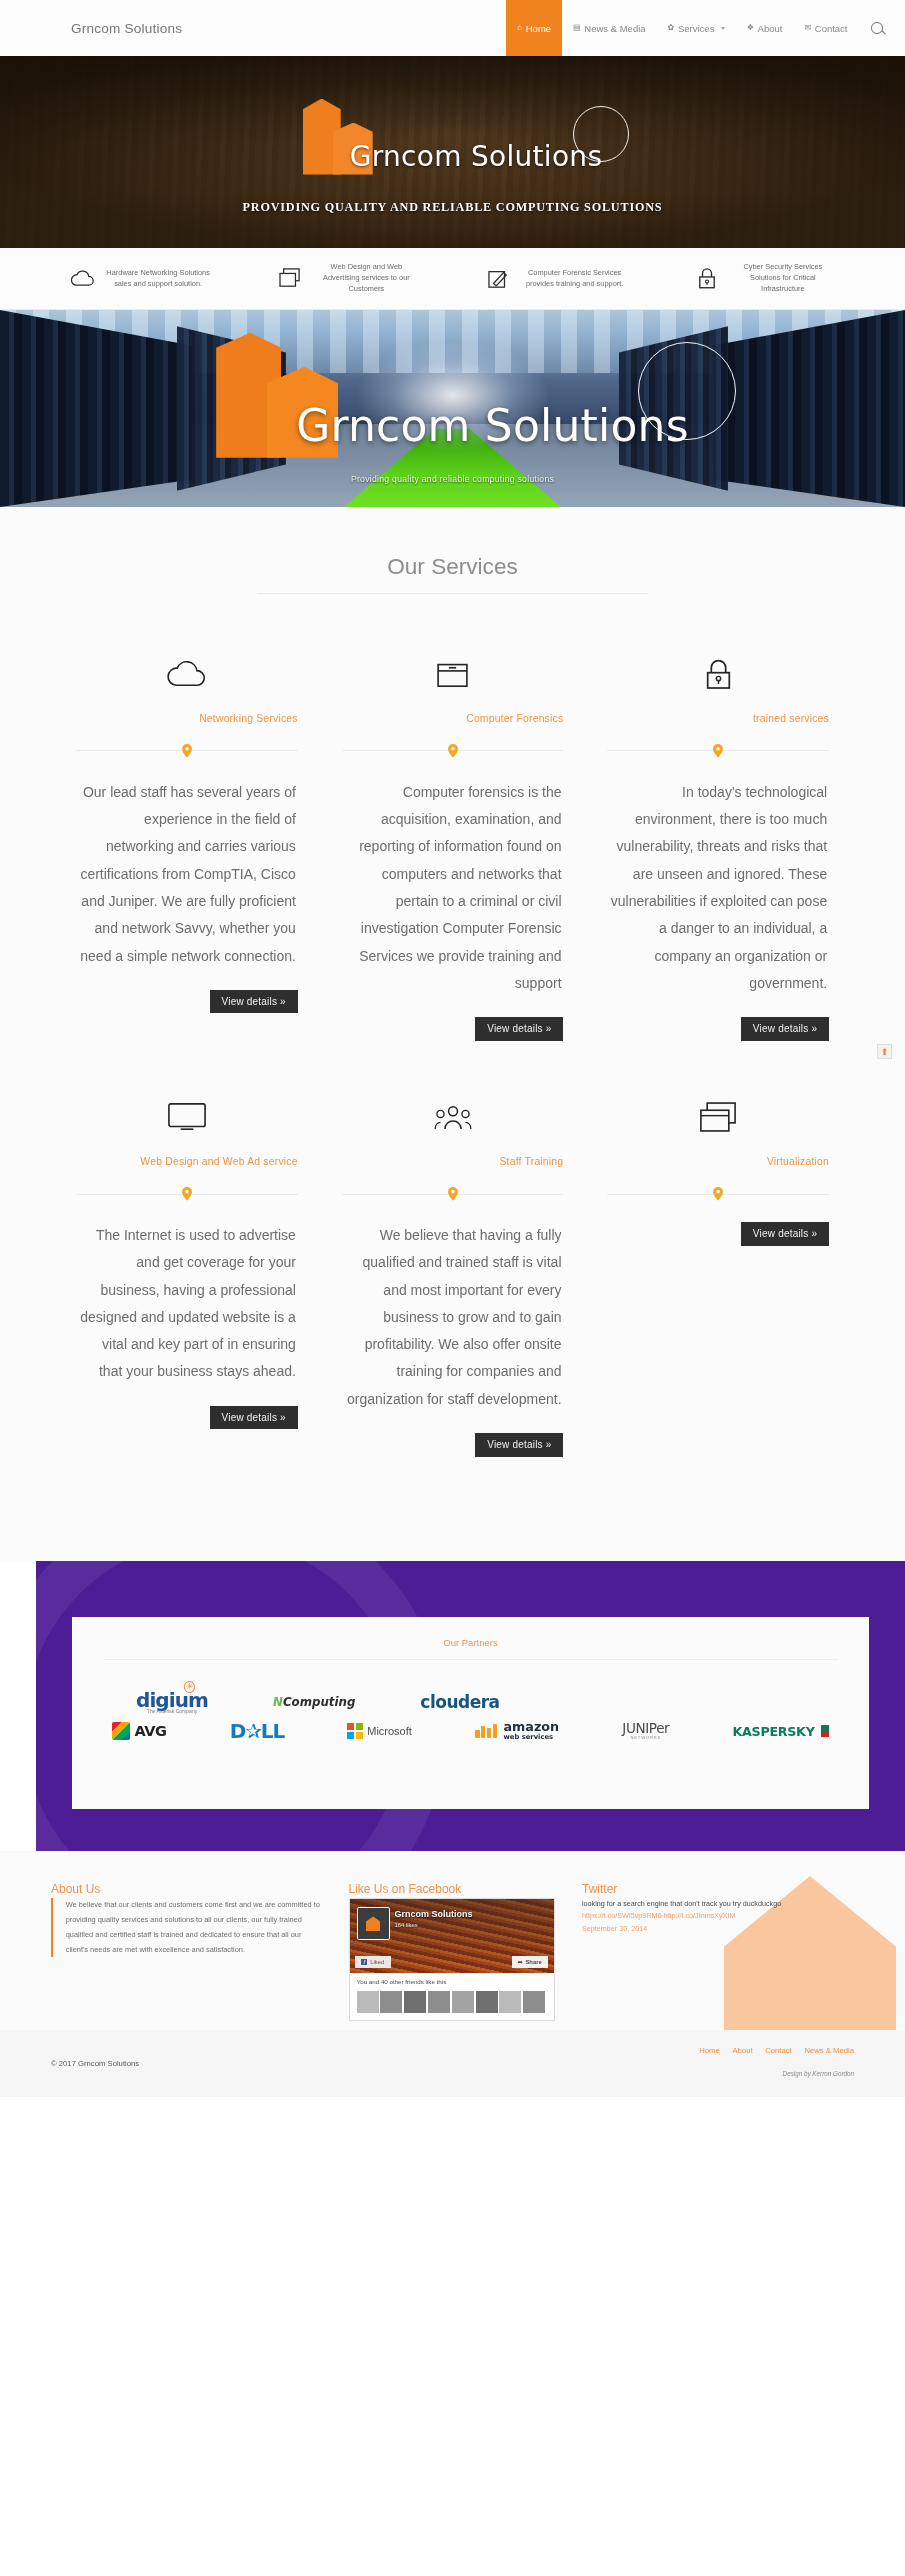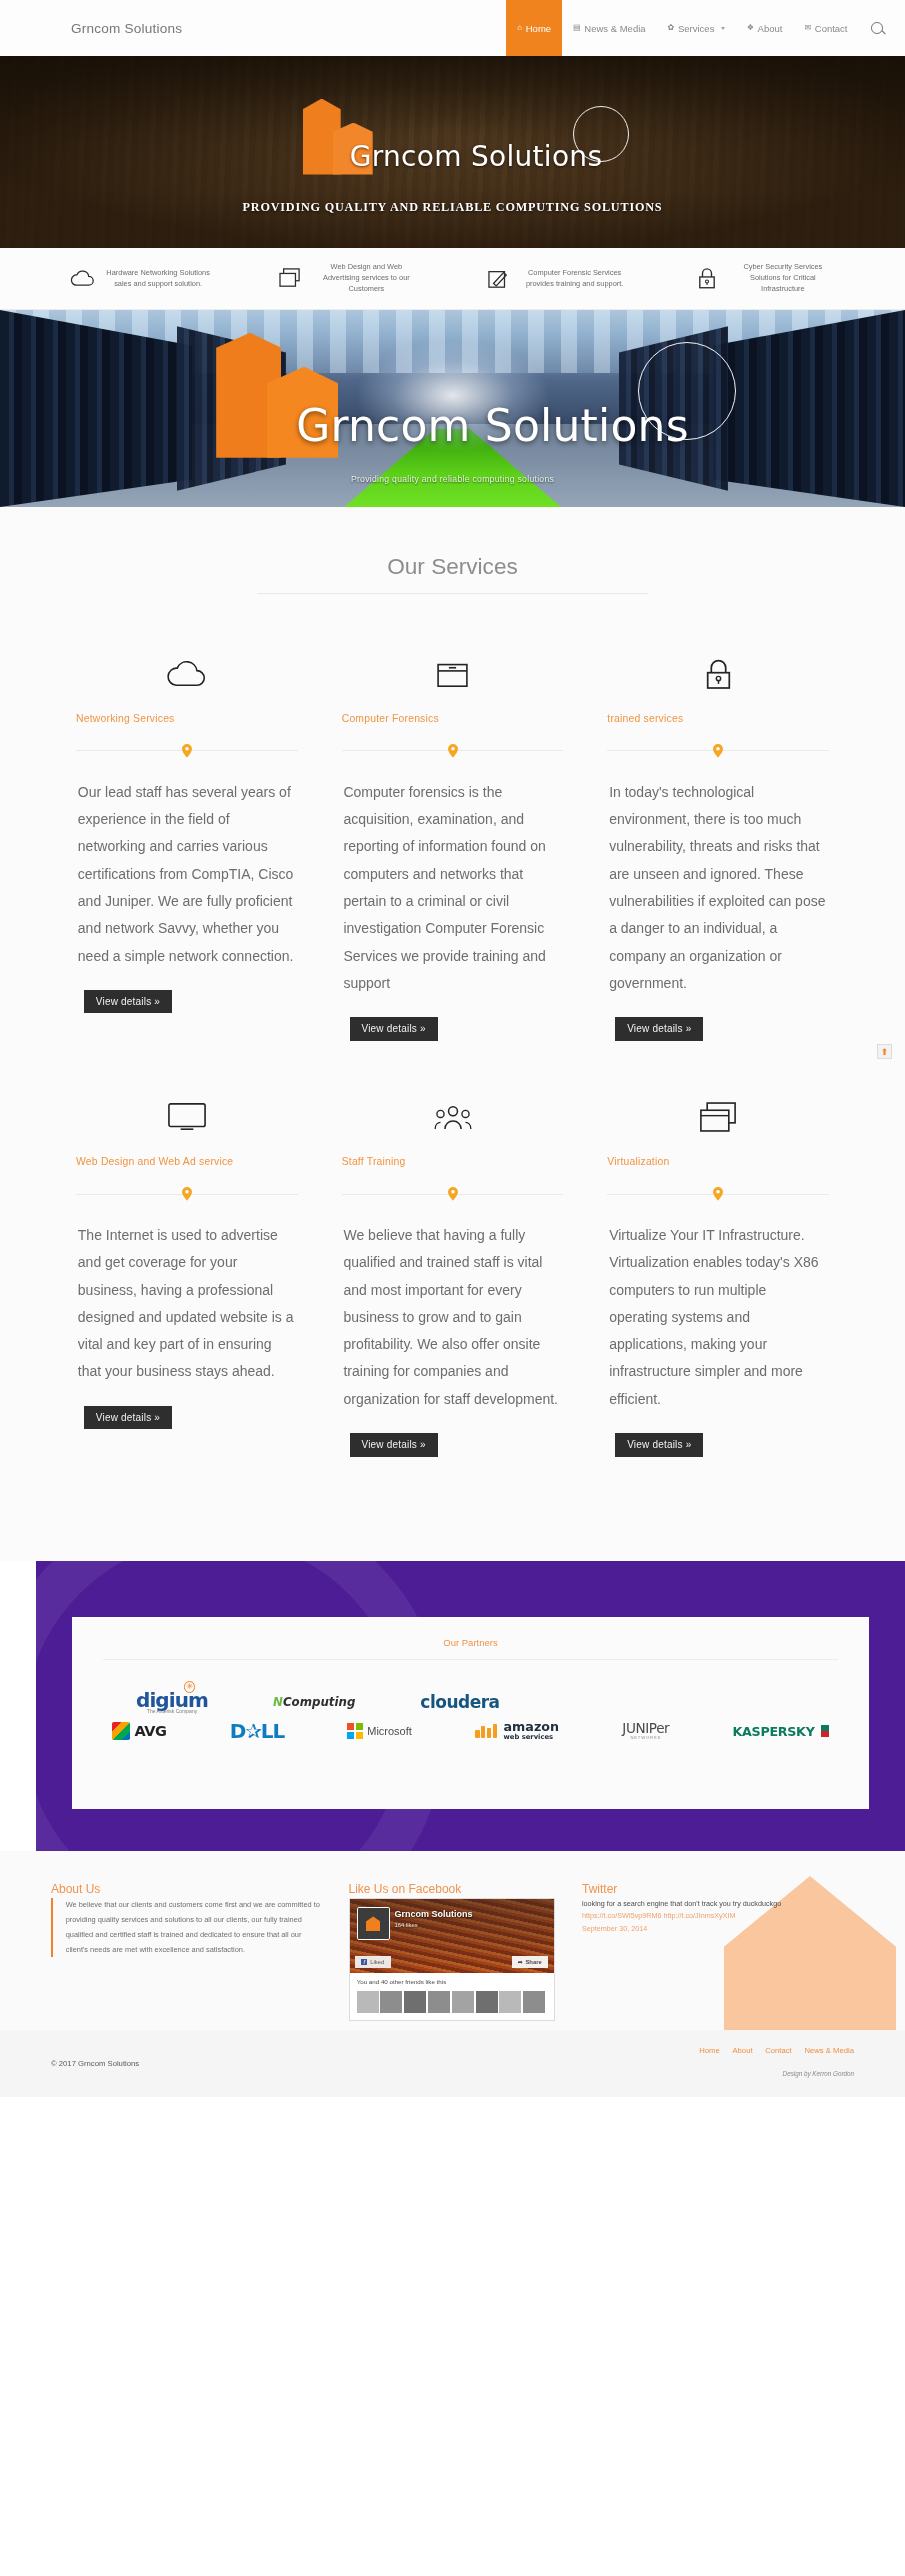--- a/index.html
+++ b/index.html
@@ -128,21 +128,21 @@
   .dc-logo-text{position:relative;z-index:8;font-size:44px;color:#fff;letter-spacing:0.2px;margin-left:-56px;margin-bottom:7.2px;
     font-family:"DejaVu Sans", sans-serif;text-shadow:0 1.8px 5.4px rgba(0,0,0,.5);}
   .dc-ring{position:absolute;z-index:9;width:98px;height:98px;border:1.8px solid rgba(255,255,255,.95);border-radius:50%;right:-47px;top:9px;}
   .dc-sub{position:relative;z-index:8;margin-top:16.3px;font-size:8.6px;color:#e9f6e4;letter-spacing:0.3px;text-shadow:0 0.9px 1.8px rgba(0,0,0,.6);}
 
   
   .services{background:#fbfbfb;padding:47px 0 52px;}
   .section-title{text-align:center;font-size:22.6px;color:#8d8d8d;font-weight:400;margin-bottom:12.7px;}
   .title-rule{width:391px;height:0.9px;background:#e9e9e9;margin:0 auto 56px;}
   .svc-grid{display:flex;flex-wrap:wrap;justify-content:center;gap:0 0;padding:0 54px;}
-  .svc-card{width:calc(100%/3);padding:0 22px;text-align:left;margin-bottom:52px;}
+  .svc-card{width:calc(100%/3);padding:0 22px;text-align:right;margin-bottom:52px;}
   .svc-ico{height:49px;display:flex;align-items:center;justify-content:center;color:#2b2b2b;margin-bottom:14.5px;}
   .svc-name{font-size:10.4px;color:#f09440;margin-bottom:20px;letter-spacing:0.2px;}
   .svc-divider{position:relative;height:12.7px;margin-bottom:22px;}
   .svc-divider::before{content:"";position:absolute;top:6.3px;left:0;right:0;height:0.9px;background:#eaeaea;}
   .pin{position:absolute;left:50%;top:0;transform:translateX(-50%);width:10px;height:13.6px;z-index:2;}
   .svc-desc{font-size:14px;line-height:1.95;color:#6d6d6d;margin-bottom:20px;padding:0 1.8px;}
   .btn-details{
     display:inline-block;background:#2e2e2e;color:#f2f2f2;
     font-size:10px;padding:6.3px 11.8px;letter-spacing:0.2px;margin-left:8px;
   }
@@ -447,21 +447,20 @@
             <path d="M1 15h31" stroke="#242424" stroke-width="1.6"></path>
           </svg>
       </div>
       <div class="svc-name">Virtualization</div>
       <div class="svc-divider">
         <svg class="pin" viewBox="0 0 11 15">
             <path d="M5.5 0A5.5 5.5 0 0 0 0 5.5C0 9.2 5.5 15 5.5 15S11 9.2 11 5.5A5.5 5.5 0 0 0 5.5 0z" fill="#f5a623"></path>
             <circle cx="5.5" cy="5.3" r="2" fill="#fdfdfd"></circle>
           </svg>
       </div>
-      <div class="svc-desc">Virtualize Your IT Infrastructure. Virtualization enables today's X86 computers to run multiple operating systems and applications, making your infrastructure simpler and more efficient.</div>
       <span class="btn-details">View details »</span>
     </div>
 
   </div>
 </div>
 
 <div class="partners-band">
   <div class="partners-card">
     <div class="partners-title">Our Partners</div>
     <div class="partners-rule"></div>

